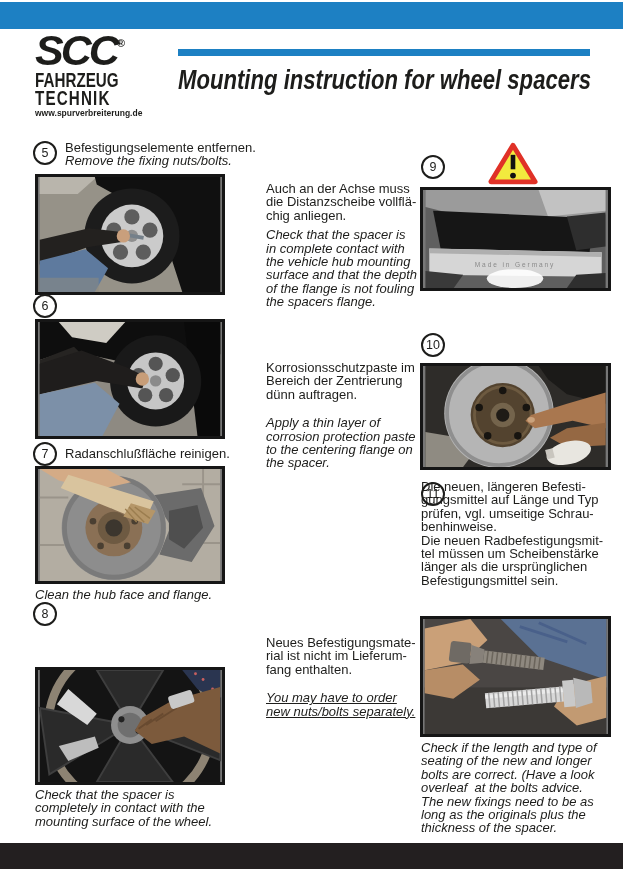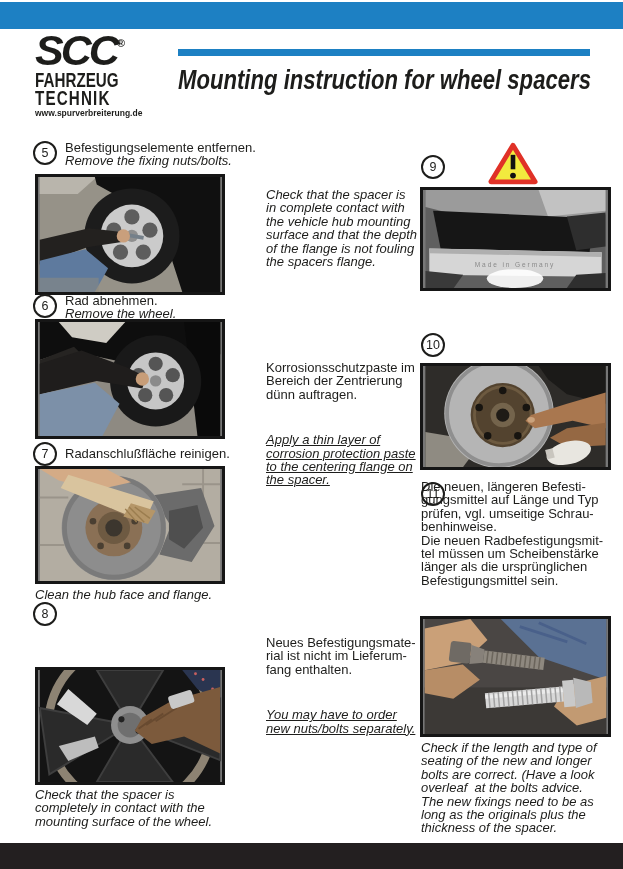--- a/index.html
+++ b/index.html
@@ -21,21 +21,21 @@
   .title-de{margin:0;font-size:28px;font-weight:bold;line-height:30px;white-space:nowrap;}
   .title-de span,.title-en span{display:inline-block;transform:scaleX(0.79);transform-origin:0 50%;}
   .title-rule{width:412px;height:7px;margin-top:6px;}
   .title-en{margin:0;margin-top:9px;font-size:28px;font-weight:bold;font-style:italic;line-height:30px;white-space:nowrap;}
 
   
   .txt{font-size:13px;line-height:13.4px;white-space:pre;}
   .it{font-style:italic;}
   .u{text-decoration:underline;}
   .gap-sm{margin-top:6px;}
-  .gap-lg{margin-top:32px;text-decoration:underline;}
+  .gap-lg{margin-top:15px;}
 
   .badge{width:20px;height:20px;border:2px solid #1d1d1b;border-radius:50%;
          display:flex;align-items:center;justify-content:center;
          font-size:12.5px;background:#fff;box-sizing:content-box;flex:none;}
   .steprow{display:flex;gap:8px;align-items:flex-start;}
 
   .photo{display:block;border:3px solid #161616;box-sizing:border-box;background:#777;}
 
   .warn{width:52px;height:45px;}
 </style>
@@ -79,21 +79,20 @@
     <circle cx="97" cy="62" r="6.5" fill="#8f8f8f"></circle>
     <path d="M0 66 L52 54 L86 58 L88 68 L50 74 L0 92 Z" fill="#23211f"></path>
     <rect x="86" y="58" width="24" height="4" fill="#75808a" transform="rotate(10 86 58)"></rect>
     <circle cx="88" cy="62" r="7" fill="#c99f7c"></circle>
     <path d="M0 88 L48 76 L72 96 L58 121 L0 121 Z" fill="#5e7a9e"></path>
     <path d="M0 106 H62 V121 H0 Z" fill="#8e8a80" opacity="0.55"></path>
   </svg>
 
   <div class="abs steprow" style="left:33px;top:294px;width:200px;">
     <span class="badge">6</span>
-    <div class="txt"><div>Rad abnehmen.</div><div class="it">Remove the wheel.</div></div>
   </div>
 
   <svg class="abs photo" style="left:35px;top:319px;" width="190" height="120" viewBox="0 0 190 120">
     <rect width="190" height="120" fill="#8e8a82"></rect>
     <path d="M0 0 H190 V34 L96 44 L30 30 L0 40 Z" fill="#0e0e0e"></path>
     <path d="M20 0 L90 0 L70 22 L34 16 Z" fill="#cfccc4"></path>
     <path d="M152 0 H190 V120 H166 Z" fill="#0a0a0a"></path>
     <circle cx="122" cy="62" r="48" fill="#191919"></circle>
     <circle cx="122" cy="62" r="30" fill="#c6c6c6"></circle>
     <g fill="#555555">
@@ -172,20 +171,23 @@
         <path d="M118 52 L104 62 M130 46 L112 58 M144 40 L122 54"></path>
       </g>
     <rect x="136" y="24" width="26" height="14" rx="3" fill="#c8c8c8" transform="rotate(-18 149 31)"></rect>
   </svg>
 
   <div class="abs txt it" style="left:35px;top:788px;">Check that the spacer is
 completely in contact with the
 mounting surface of the wheel.</div>
 
   <div class="abs" style="left:266px;top:182px;width:156px;">
+    <div class="txt">Auch an der Achse muss
+die Distanzscheibe vollflä-
+chig anliegen.</div>
     <div class="txt it gap-sm">Check that the spacer is
 in complete contact with
 the vehicle hub mounting
 surface and that the depth
 of the flange is not fouling
 the spacers flange.</div>
   </div>
 
   <div class="abs" style="left:266px;top:361px;width:156px;">
     <div class="txt">Korrosionsschutzpaste im

